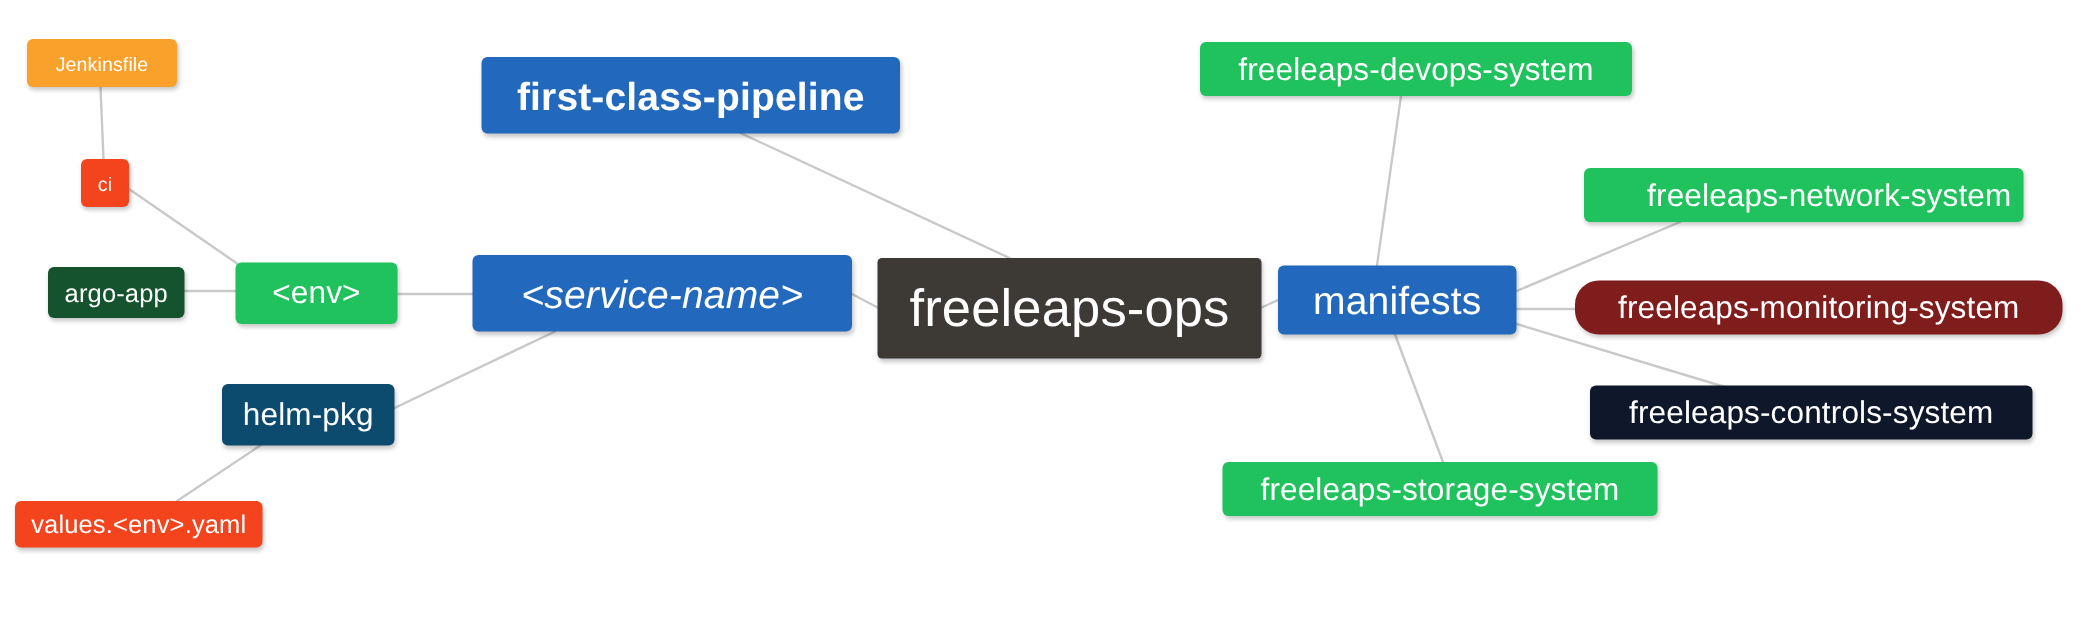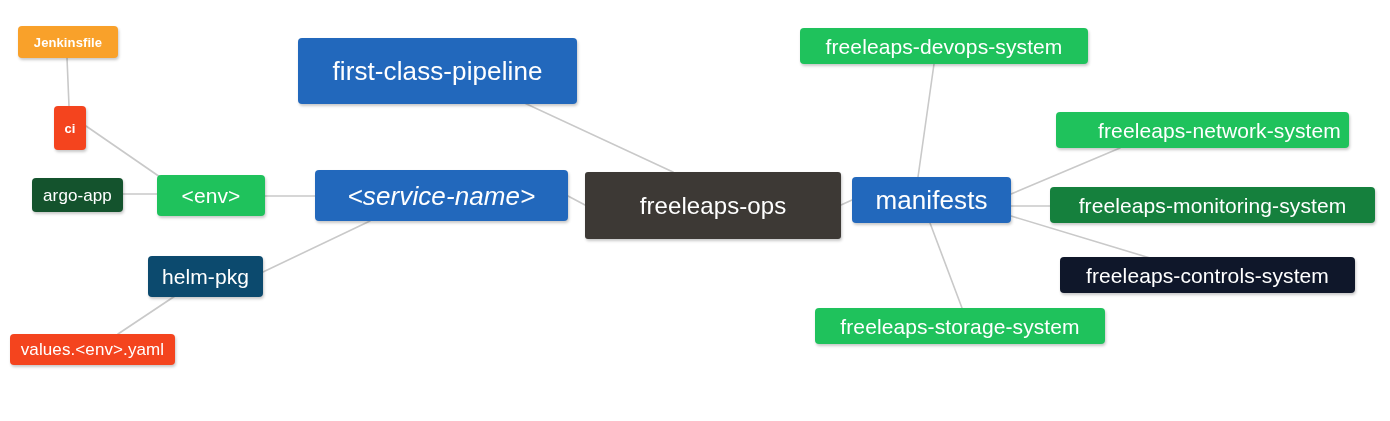--- a/index.html
+++ b/index.html
@@ -12,25 +12,25 @@
     box-sizing:border-box;
     display:flex;align-items:center;justify-content:center;
     color:#ffffff;
     border-radius:4px;
     white-space:nowrap;
     box-shadow:1px 2px 3px rgba(0,0,0,0.22);
     letter-spacing:0.1px;
     line-height:1;
     user-select:none;
   }
-  .n-root{font-size:24px;border-radius:3px;}
+  .n-root{font-size:35px;border-radius:3px;}
   .n-l1{font-size:26px;border-radius:4px;}
   .n-l2{font-size:21px;border-radius:4px;}
   .n-l3{font-size:17px;border-radius:4px;}
-  .n-l4{font-size:13px;border-radius:4px;font-weight:bold;}
+  .n-l4{font-size:13px;border-radius:4px;}
 </style>
 </head>
 <body>
 
 <div id="canvas">
   <svg id="edges" viewBox="0 0 1390 421" preserveAspectRatio="none">
       <line x1="585" y1="205" x2="568" y2="196" stroke="#c9c9c9" stroke-width="1.6" stroke-linecap="round"></line>
       <line x1="673" y1="172" x2="490" y2="87" stroke="#c9c9c9" stroke-width="1.6" stroke-linecap="round"></line>
       <line x1="841" y1="205" x2="852" y2="200" stroke="#c9c9c9" stroke-width="1.6" stroke-linecap="round"></line>
       <line x1="315" y1="196" x2="245" y2="196" stroke="#c9c9c9" stroke-width="1.6" stroke-linecap="round"></line>
@@ -42,54 +42,54 @@
       <line x1="918" y1="177" x2="934" y2="64" stroke="#c9c9c9" stroke-width="1.6" stroke-linecap="round"></line>
       <line x1="1011" y1="194" x2="1120" y2="148" stroke="#c9c9c9" stroke-width="1.6" stroke-linecap="round"></line>
       <line x1="1011" y1="206" x2="1050" y2="206" stroke="#c9c9c9" stroke-width="1.6" stroke-linecap="round"></line>
       <line x1="1011" y1="216" x2="1150" y2="258" stroke="#c9c9c9" stroke-width="1.6" stroke-linecap="round"></line>
       <line x1="930" y1="223" x2="962" y2="308" stroke="#c9c9c9" stroke-width="1.6" stroke-linecap="round"></line>
     </svg>
   <div id="node-layer">
       <div class="node n-l4" style="left: 18px; top: 26px; width: 100px; height: 32px; background: rgb(249, 161, 42);">
         <span>Jenkinsfile</span>
       </div>
-      <div class="node n-l4" style="left: 54px; top: 106px; width: 32px; height: 44px; background: rgb(244, 68, 30);">
+      <div class="node n-l4" style="left: 54px; top: 106px; width: 32px; height: 32px; background: rgb(244, 68, 30);">
         <span>ci</span>
       </div>
       <div class="node n-l3" style="left: 32px; top: 178px; width: 91px; height: 34px; background: #14532d;">
         <span>argo-app</span>
       </div>
       <div class="node n-l2" style="left: 157px; top: 175px; width: 108px; height: 41px; background: rgb(31, 194, 92);">
         <span>&lt;env&gt;</span>
       </div>
       <div class="node n-l2" style="left: 148px; top: 256px; width: 115px; height: 41px; background: #0c4a6e;">
         <span>helm-pkg</span>
       </div>
       <div class="node n-l3" style="left: 10px; top: 334px; width: 165px; height: 31px; background: rgb(244, 68, 30);">
         <span>values.&lt;env&gt;.yaml</span>
       </div>
-      <div class="node n-l1" style="left: 298px; top: 38px; width: 279px; height: 66px; background: rgb(34, 104, 188);">
+      <div class="node n-l1" style="left: 321px; top: 38px; width: 279px; height: 51px; background: rgb(34, 104, 188); font-weight: bold;">
         <span>first-class-pipeline</span>
       </div>
       <div class="node n-l1" style="left: 315px; top: 170px; width: 253px; height: 51px; background: rgb(34, 104, 188); font-style: italic;">
         <span>&lt;service-name&gt;</span>
       </div>
       <div class="node n-root" style="left: 585px; top: 172px; width: 256px; height: 67px; background: rgb(61, 57, 53);">
         <span>freeleaps-ops</span>
       </div>
       <div class="node n-l1" style="left: 852px; top: 177px; width: 159px; height: 46px; background: rgb(34, 104, 188);">
         <span>manifests</span>
       </div>
       <div class="node n-l2" style="left: 800px; top: 28px; width: 288px; height: 36px; background: rgb(31, 194, 92);">
         <span>freeleaps-devops-system</span>
       </div>
       <div class="node n-l2" style="left: 1056px; top: 112px; width: 293px; height: 36px; background: rgb(31, 194, 92); padding-left: 34px;">
         <span>freeleaps-network-system</span>
       </div>
-      <div class="node n-l2" style="left: 1050px; top: 187px; width: 325px; height: 36px; background: #15803d;">
+      <div class="node n-l2" style="left: 1050px; top: 187px; width: 325px; height: 36px; background: #7f1d1d; border-radius: 16px;">
         <span>freeleaps-monitoring-system</span>
       </div>
       <div class="node n-l2" style="left: 1060px; top: 257px; width: 295px; height: 36px; background: #0f172a;">
         <span>freeleaps-controls-system</span>
       </div>
       <div class="node n-l2" style="left: 815px; top: 308px; width: 290px; height: 36px; background: rgb(31, 194, 92);">
         <span>freeleaps-storage-system</span>
       </div>
     </div>
 </div>

